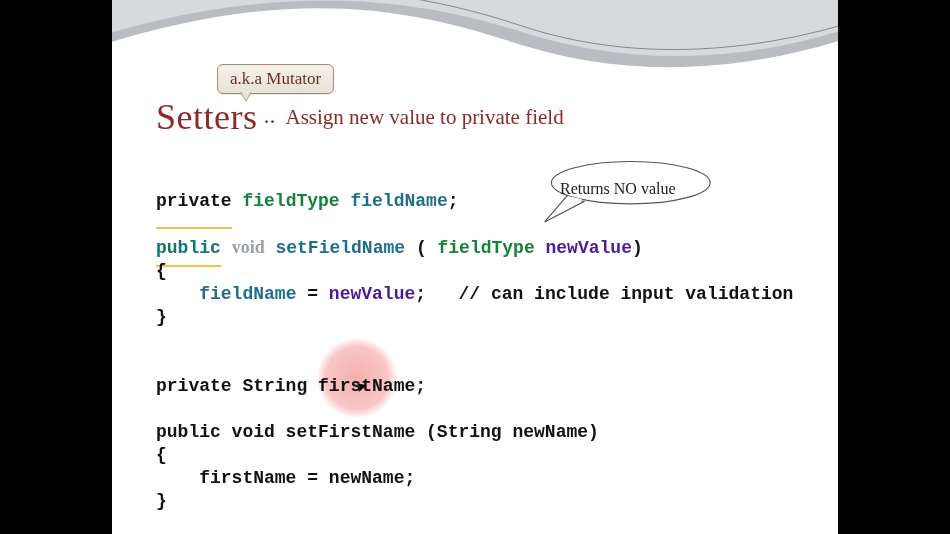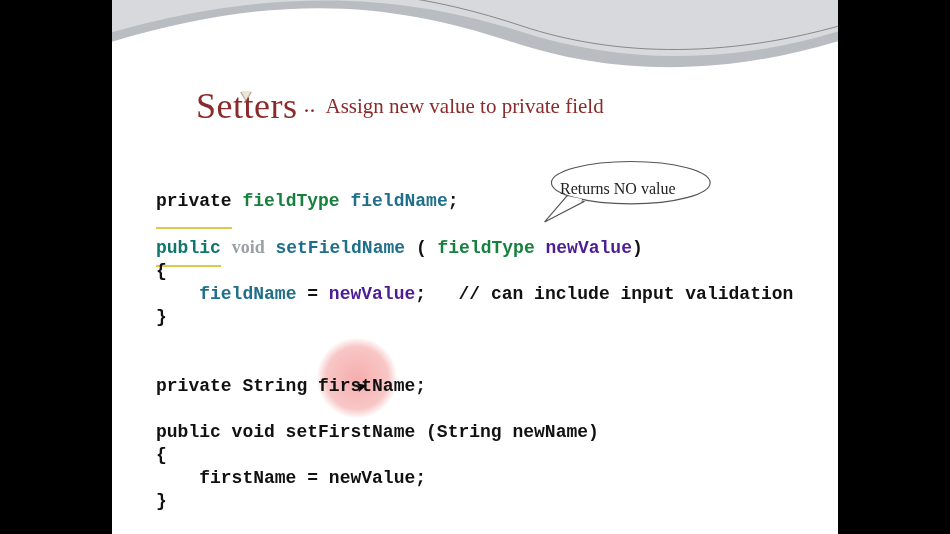--- a/index.html
+++ b/index.html
@@ -54,22 +54,21 @@
     content:"";
     position:absolute;
     left:-5px; top:-11px;
     border-left: 5px solid transparent;
     border-right: 5px solid transparent;
     border-top: 9px solid #ece5d7;
   }
   .title-row {
     position: absolute;
     left: 44px;
-    top: 85px;
-    margin-left: 40px;
+    top: 96px;
   }
   .title-main {
     font-size: 36px;
     color: #8a2a2a;
     font-weight: 500;
     letter-spacing: .5px;
   }
   .title-dots {
     font-size: 24px;
     color: #8a2a2a;
@@ -140,20 +139,23 @@
 <body>
 
 <div class="stage">
 
   <svg class="wave" viewBox="0 0 780 120">
     <path d="M0,0 L780,0 L780,40 C640,90 520,85 420,52 C300,12 180,0 0,58 Z" fill="#b9bcc0"></path>
     <path d="M0,0 L780,0 L780,30 C650,78 530,74 430,42 C310,4 180,-6 0,48 Z" fill="#d7d9dc"></path>
     <path d="M170,2 C260,-4 340,6 430,36 C520,66 640,72 780,26" fill="none" stroke="#888" stroke-width="1"></path>
   </svg>
 
+  <div class="callout-box">
+    <span>a.k.a  Mutator</span>
+  </div>
   <div class="callout-tail"></div>
 
   <div class="title-row">
     <span class="title-main">Setters</span>
     <span class="title-dots">..</span>
     <span class="title-sub">Assign new value to private field</span>
   </div>
 
   <svg class="speech" viewBox="0 0 230 90">
     <ellipse cx="120" cy="30" rx="105" ry="28" fill="#fff" stroke="#555" stroke-width="1.5"></ellipse>
@@ -170,16 +172,16 @@
 <span><span class="kw-public">public</span> <span class="kw-void">void</span> <span class="ident-teal">set</span><span class="ident-teal">FieldName</span><span class="plain"> ( </span><span class="type-green">fieldType</span> <span class="ident-orange">newValue</span><span class="plain">)</span></span>
 <span>{</span>
 <span><span>    </span><span class="ident-teal">fieldName</span><span class="plain"> = </span><span class="ident-orange">newValue</span><span class="plain">;</span><span class="comment">   // can include input validation</span></span>
 <span>}</span>
 
 
 <span>private String firstName;</span>
 
 <span>public void setFirstName (String newName)</span>
 <span>{</span>
-<span>    firstName = newValue;</span>
+<span>    firstName = newName;</span>
 <span>}</span></div>
 
 </div>
 
 </body></html>

